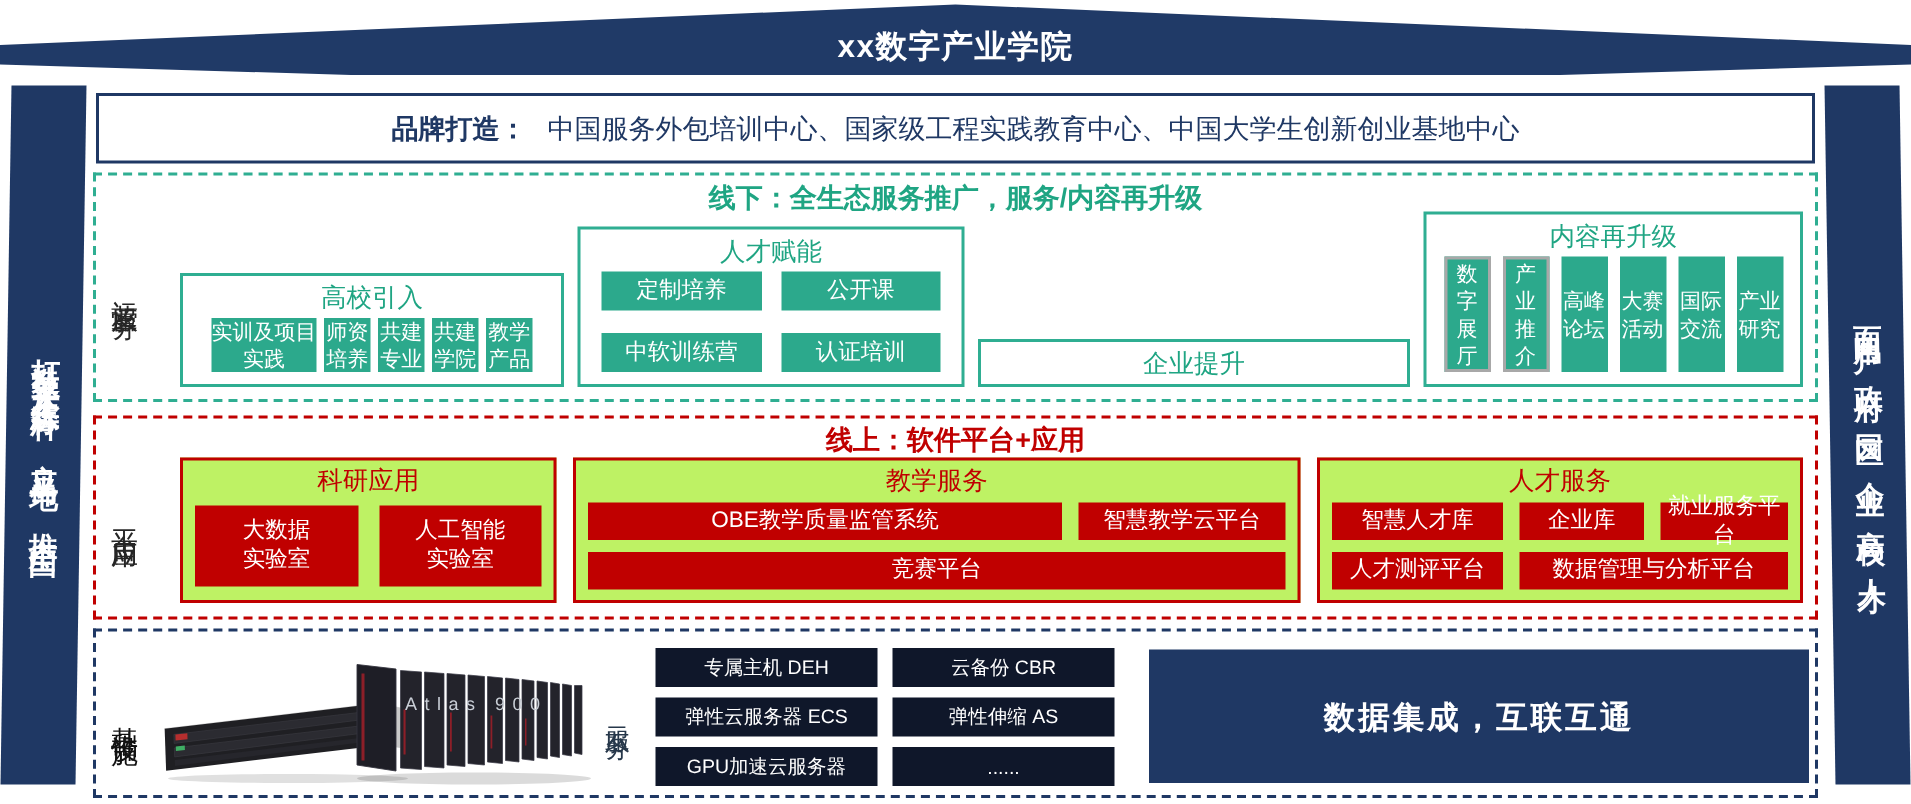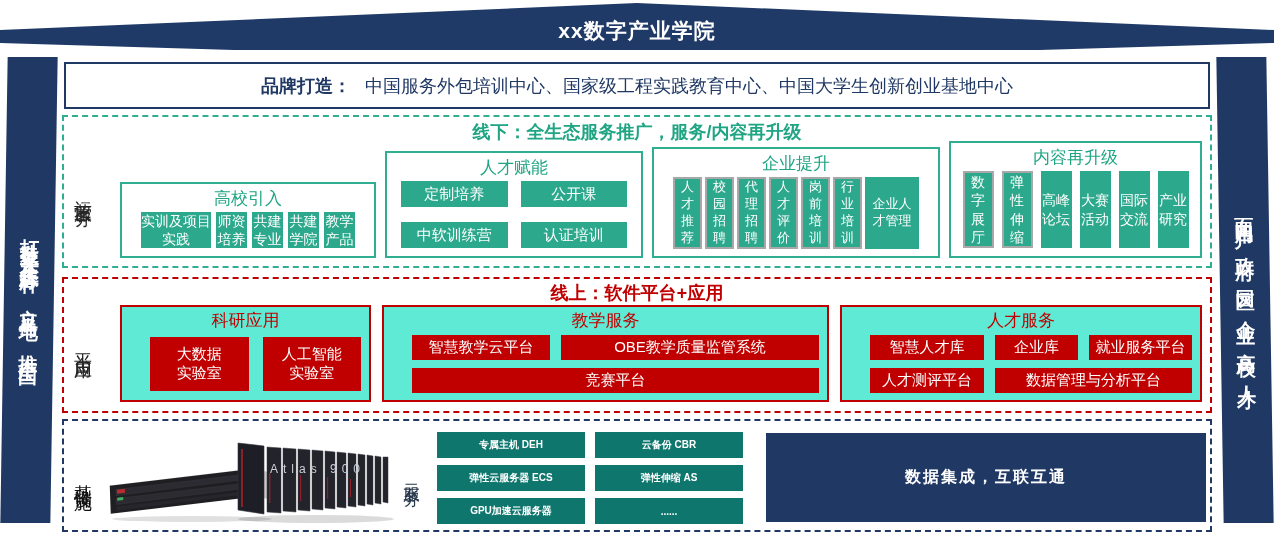--- a/index.html
+++ b/index.html
@@ -49,43 +49,43 @@
   .wide2{width:54px;font-size:13px;padding:0 6px;}
   .gray-edge{border:2px solid #A8A8A8;}
   .g-grid{flex:1;display:grid;grid-template-columns:1fr 1fr;gap:15px 13px;
           align-content:center;margin:0 14px 8px;}
   .g-grid .cell{height:26px;font-size:15px;}
 
   
   .plat{top:277px;height:136px;border:2px dashed #C00000;}
   .plat .sec-header{top:2px;color:#C00000;font-family:Liberation Mono, monospace;}
   .plat .groups{top:26px;bottom:9px;gap:11px;}
-  .r-group{border:2px solid #C00000;box-sizing:border-box;background:#5eead4;
+  .r-group{border:2px solid #C00000;box-sizing:border-box;background:#bef264;
            display:flex;flex-direction:column;}
   .r-title{text-align:center;color:#C00000;font-size:17px;padding:2px 0;}
-  .r-body{flex:1;display:flex;flex-direction:column;justify-content:center;gap:8px;padding:0 8px 6px;margin-left:20px;}
+  .r-body{flex:1;display:flex;flex-direction:column;justify-content:center;gap:8px;padding:0 8px 6px;}
   .rcell{background:#C00000;color:#fff;display:flex;align-items:center;justify-content:center;
          text-align:center;white-space:pre-line;line-height:1.25;box-sizing:border-box;
          font-size:15px;height:25px;}
   .lab-row{display:flex;justify-content:center;gap:14px;}
   .lab{width:112px;height:54px;font-size:15px;}
   .r-row{display:flex;gap:11px;}
 
   
   .infra{top:419px;height:113px;border:2px dashed #1F3864;}
   .infra .sec-label .vtext{color:#111;}
   .cloud-label{position:absolute;left:336px;top:0;bottom:0;display:flex;align-items:center;}
   .cloud-label .vtext{font-size:17px;letter-spacing:3px;color:#26374a;}
   .cloud-grid{position:absolute;left:373px;top:11px;display:grid;
               grid-template-columns:148px 148px;grid-auto-rows:26px;gap:7px 10px;}
-  .cloud-cell{background:#0f766e;color:#fff;font-size:10px;display:flex;align-items:center;
-              justify-content:center;font-weight:bold;}
+  .cloud-cell{background:#0f172a;color:#fff;font-size:13px;display:flex;align-items:center;
+              justify-content:center;}
   .integration-box{position:absolute;left:702px;top:12px;width:440px;height:89px;background:#1F3864;
                    display:flex;align-items:center;justify-content:center;color:#fff;
-                   font-size:16px;font-weight:bold;letter-spacing:2px;}
+                   font-size:21px;font-weight:bold;letter-spacing:2px;}
   .rack-svg{position:absolute;left:40px;top:42px;}
   .atlas-svg{position:absolute;left:170px;top:12px;}
 </style>
 </head>
 <body>
 
 <div class="canvas">
 
   <svg class="banner-svg" width="1274" height="54">
     <polygon points="0,30 637,3 1274,30 1274,43 1040,50 234,50 0,43" fill="#203A67"></polygon>
@@ -135,36 +135,27 @@
         <div class="g-grid">
           <div class="cell">定制培养</div>
           <div class="cell">公开课</div>
           <div class="cell">中软训练营</div>
           <div class="cell">认证培训</div>
         </div>
       </div>
 
       <div class="g-group" style="width:288px">
         <div class="g-title">企业提升</div>
-        <div class="g-body" style="gap:3px;padding:0 4px 7px;">
-          <div class="cell col-sm gray-edge">人才推荐</div>
-          <div class="cell col-sm gray-edge">校园招聘</div>
-          <div class="cell col-sm gray-edge">代理招聘</div>
-          <div class="cell col-sm gray-edge">人才评价</div>
-          <div class="cell col-sm gray-edge">岗前培训</div>
-          <div class="cell col-sm gray-edge">行业培训</div>
-          <div class="cell wide2">企业人才管理</div>
-        </div>
       </div>
 
       <div class="g-group" style="flex:1">
         <div class="g-title">内容再升级</div>
         <div class="g-body" style="gap:8px;">
           <div class="cell col gray-edge">数字展厅</div>
-          <div class="cell col gray-edge">弹性伸缩</div>
+          <div class="cell col gray-edge">产业推介</div>
           <div class="cell col">高峰论坛</div>
           <div class="cell col">大赛活动</div>
           <div class="cell col">国际交流</div>
           <div class="cell col">产业研究</div>
         </div>
       </div>
 
     </div>
   </div>
 
@@ -180,26 +171,26 @@
         <div class="r-body">
           <div class="lab-row">
             <div class="rcell lab">大数据
 实验室</div>
             <div class="rcell lab">人工智能
 实验室</div>
           </div>
         </div>
       </div>
 
-      <div class="r-group" style="width:447px">
+      <div class="r-group" style="width:485px">
         <div class="r-title">教学服务</div>
         <div class="r-body">
           <div class="r-row">
+            <div class="rcell" style="flex:1">OBE教学质量监管系统</div>
             <div class="rcell" style="width:138px">智慧教学云平台</div>
-            <div class="rcell" style="flex:1">OBE教学质量监管系统</div>
           </div>
           <div class="r-row">
             <div class="rcell" style="flex:1">竞赛平台</div>
           </div>
         </div>
       </div>
 
       <div class="r-group" style="flex:1">
         <div class="r-title">人才服务</div>
         <div class="r-body">

